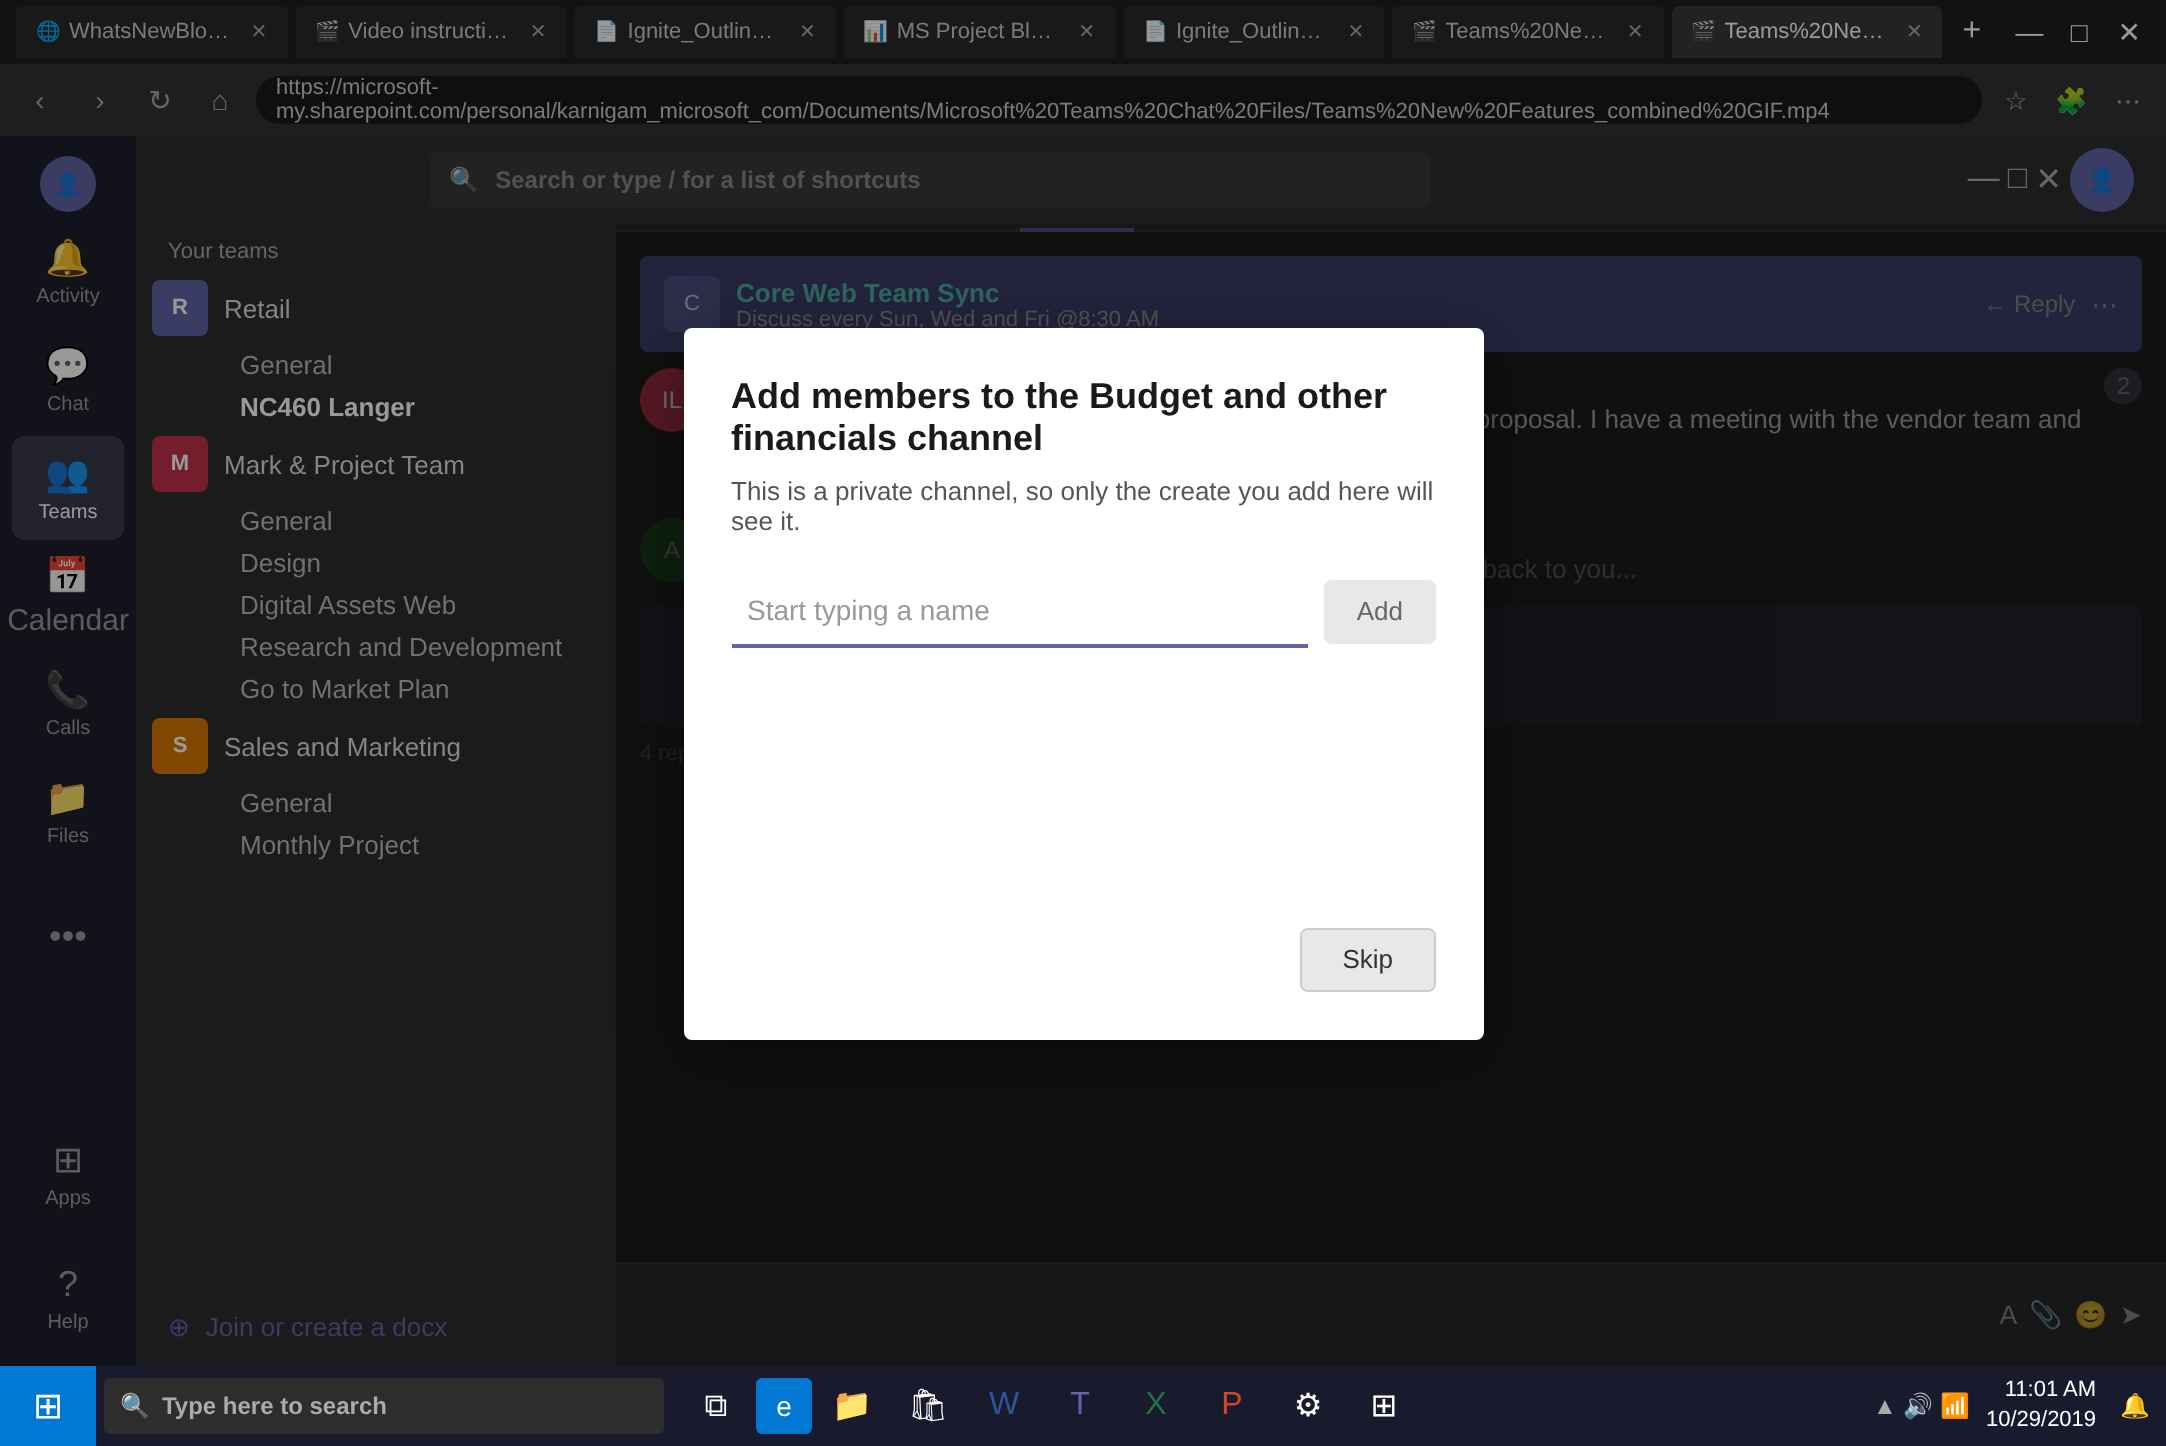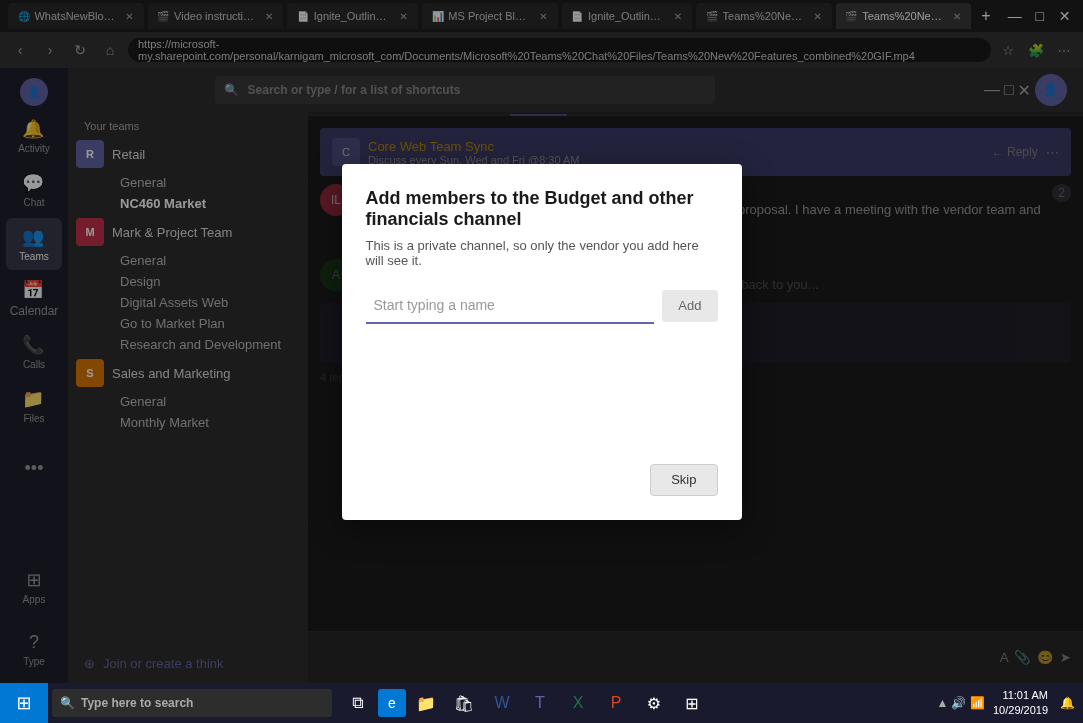--- a/index.html
+++ b/index.html
@@ -156,81 +156,81 @@
     <div class="rail-item">
       <span class="icon">💬</span>
       <span style="font-size:10px;color:#9a9a9a;">Chat</span>
     </div>
     <div class="rail-item active" style="background:#3a3a4a;">
       <span class="icon">👥</span>
       <span style="font-size:10px;color:white;">Teams</span>
     </div>
     <div class="rail-item">
       <span class="icon">📅</span>
-      <span style="font-size:12px;color:#9a9a9a;text-align:right;">Calendar</span>
+      <span style="font-size:15px;color:#9a9a9a;text-align:right;">Calendar</span>
     </div>
     <div class="rail-item">
       <span class="icon">📞</span>
       <span style="font-size:10px;color:#9a9a9a;">Calls</span>
     </div>
     <div class="rail-item">
       <span class="icon">📁</span>
       <span style="font-size:10px;color:#9a9a9a;">Files</span>
     </div>
     <div class="rail-item" style="margin-top:8px;">
       <span class="icon">•••</span>
     </div>
     <div style="flex:1;"></div>
     <div class="rail-item" style="margin-bottom:8px;">
       <span class="icon">⊞</span>
       <span style="font-size:10px;color:#9a9a9a;">Apps</span>
     </div>
     <div class="rail-item" style="margin-bottom:8px;">
       <span class="icon">?</span>
-      <span style="font-size:10px;color:#9a9a9a;">Type</span>
+      <span style="font-size:10px;color:#9a9a9a;">Help</span>
     </div>
   </div>
 
   <div class="sidebar">
     <div class="sidebar-header">
       <span class="sidebar-title">Teams</span>
       <span class="sidebar-filter">⚙</span>
     </div>
     <div class="your-teams-label">Your teams</div>
 
     <div class="team-item">
       <div class="team-avatar" style="background:#6264a7;">R</div>
       <span class="team-name">Retail</span>
       <span class="team-more">⋯</span>
     </div>
     <div class="channel-item">General</div>
-    <div class="channel-item active">NC460 Market</div>
+    <div class="channel-item active">NC460 Langer</div>
 
     <div class="team-item">
       <div class="team-avatar" style="background:#c4314b;">M</div>
       <span class="team-name">Mark &amp; Project Team</span>
       <span class="team-more">⋯</span>
     </div>
     <div class="channel-item">General</div>
     <div class="channel-item">Design</div>
     <div class="channel-item">Digital Assets Web</div>
+    <div class="channel-item">Research and Development</div>
     <div class="channel-item">Go to Market Plan</div>
-    <div class="channel-item">Research and Development</div>
 
     <div class="team-item">
       <div class="team-avatar" style="background:#d97706;">S</div>
       <span class="team-name">Sales and Marketing</span>
       <span class="team-more">⋯</span>
     </div>
     <div class="channel-item">General</div>
-    <div class="channel-item">Monthly Market</div>
+    <div class="channel-item">Monthly Project</div>
 
     <div class="join-team">
       <span>⊕</span>
-      <span>Join or create a think</span>
+      <span>Join or create a docx</span>
     </div>
   </div>
 
   <div class="main-content">
 
     <div class="channel-header">
       <div class="channel-icon">D</div>
       <span class="channel-name">Digital Assets Web</span>
       <div class="channel-tabs">
         <div class="channel-tab active">Posts</div>
@@ -242,21 +242,21 @@
         <span style="color:#aaa;font-size:11px;">40 Org</span>
         <button style="background:transparent;border:none;color:#aaa;cursor:pointer;font-size:16px;">⋯</button>
       </div>
     </div>
 
     <div class="messages-area">
 
       <div style="background:#4a4a8a;border-radius:4px;padding:10px 12px;display:flex;align-items:center;gap:8px;">
         <div style="width:28px;height:28px;background:#6264a7;border-radius:4px;display:flex;align-items:center;justify-content:center;color:white;font-size:11px;">C</div>
         <div>
-          <div style="color:#eab308;font-size:13px;font-weight:400;">Core Web Team Sync</div>
+          <div style="color:#5eead4;font-size:13px;font-weight:700;">Core Web Team Sync</div>
           <div style="color:#bbb;font-size:11px;">Discuss every Sun, Wed and Fri @8:30 AM</div>
         </div>
         <div style="margin-left:auto;display:flex;gap:8px;">
           <span style="color:#aaa;font-size:12px;cursor:pointer;">← Reply</span>
           <button style="background:transparent;border:none;color:#aaa;cursor:pointer;">⋯</button>
         </div>
       </div>
 
       <div class="message">
         <div class="msg-avatar" style="background:#c4314b;">IL</div>
@@ -307,21 +307,21 @@
     <button style="background:transparent;border:none;color:#aaa;cursor:pointer;font-size:16px;">—</button>
     <button style="background:transparent;border:none;color:#aaa;cursor:pointer;font-size:16px;">□</button>
     <button style="background:transparent;border:none;color:#aaa;cursor:pointer;font-size:16px;">✕</button>
     <div style="width:32px;height:32px;background:#6264a7;border-radius:50%;display:flex;align-items:center;justify-content:center;color:white;font-size:12px;">👤</div>
   </div>
 </div>
 
 <div class="overlay">
   <div class="dialog">
     <div class="dialog-title">Add members to the Budget and other financials channel</div>
-    <div class="dialog-subtitle">This is a private channel, so only the vendor you add here will see it.</div>
+    <div class="dialog-subtitle">This is a private channel, so only the create you add here will see it.</div>
     <div class="dialog-input-row">
       <input class="dialog-input" type="text" placeholder="Start typing a name" style="">
       <button class="dialog-add-btn">Add</button>
     </div>
     <div class="dialog-footer">
       <button class="dialog-skip-btn">Skip</button>
     </div>
   </div>
 </div>
 

